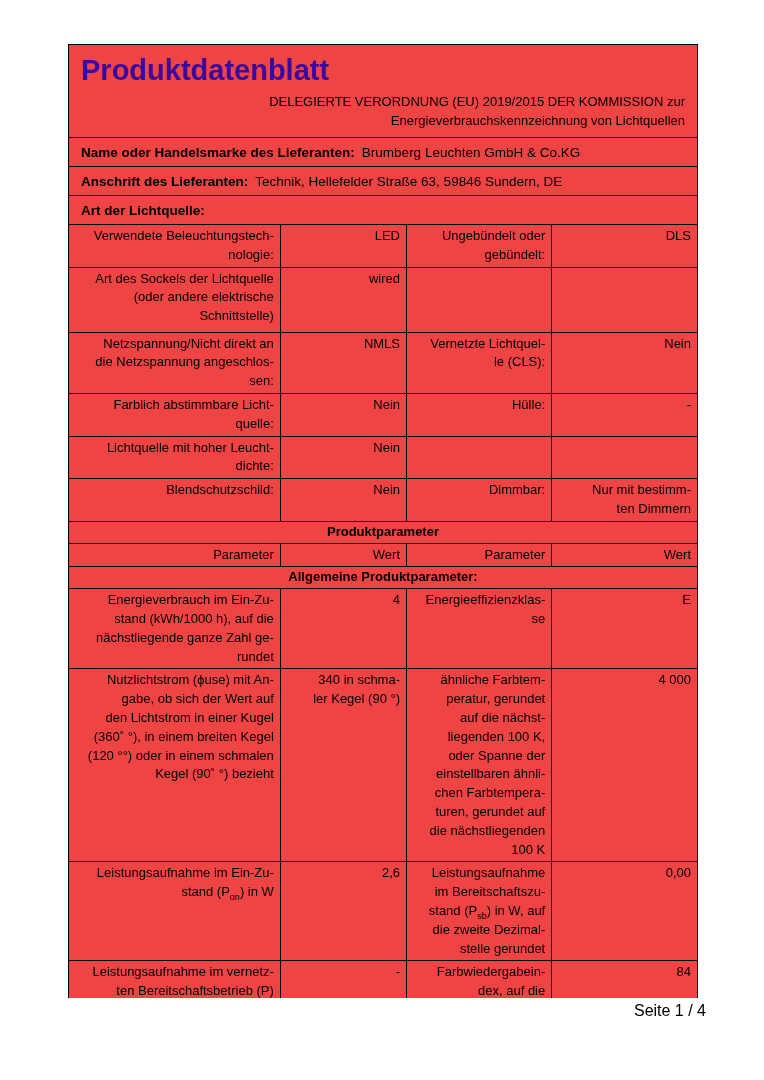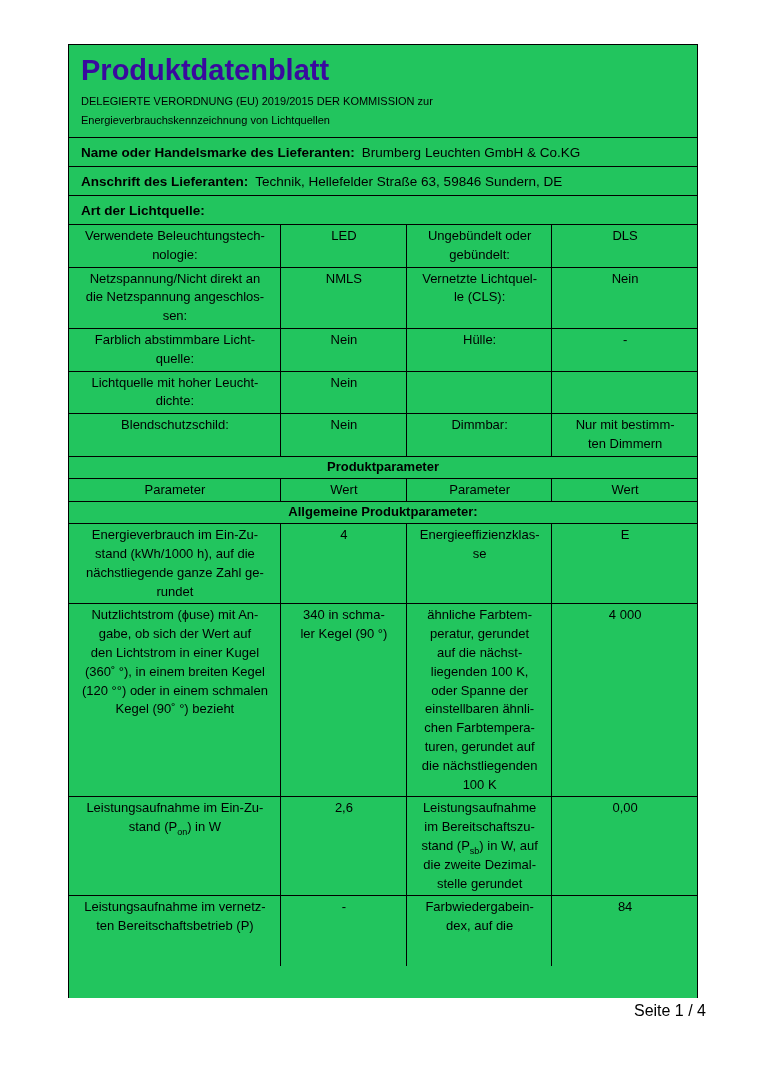--- a/index.html
+++ b/index.html
@@ -11,35 +11,36 @@
     overflow: hidden;
     position: relative;
   }
   .doc {
     position: absolute;
     left: 68px; top: 44px;
     width: 630px; height: 954px;
     border: 1.6px solid #000;
     border-bottom: none;
     overflow: hidden;
-    background: #22c55e;
+    background: #ef4444;
   }
   .header-block {
     padding: 9px 12px 7px 12px;
     border-bottom: 1.6px solid #000;
   }
   .doc-title {
     font-size: 29px;
     font-weight: bold;
     line-height: 33px;
     margin-bottom: 5px;
   }
   .doc-subtitle {
-    font-size: 11px;
+    font-size: 13px;
     line-height: 19px;
+    text-align: right;
   }
   .info-row {
     padding: 5px 12px 4px 12px;
     min-height: 29px;
     border-bottom: 1.6px solid #000;
     font-size: 13.5px;
     line-height: 19px;
   }
   .info-row .lbl { font-weight: bold; margin-right: 7px; }
   table.spec {
@@ -48,21 +49,21 @@
     border: hidden; 
     table-layout: fixed;
     font-size: 13px;
     line-height: 18.8px;
   }
   table.spec td, table.spec th {
     border: 1.6px solid #000;
     vertical-align: top;
     padding: 2px 6px 2px 7px;
     font-weight: normal;
-    text-align: center;
+    text-align: right;
     overflow: hidden;
   }
   td.val { text-align: center; padding: 2px 3px; }
   tr.sec-hdr td {
     text-align: center;
     font-weight: bold;
     padding: 1px 4px;
     height: 21px;
   }
   col.c1 { width: 211px; }
@@ -117,20 +118,26 @@
         <col class="c4">
       </colgroup>
 
     <tbody>
         <tr class="h-led">
       <td>Verwendete Beleuchtungstech-<br>nologie:</td>
       <td class="val">LED</td>
       <td>Ungebündelt oder<br>gebündelt:</td>
       <td class="val">DLS</td>
     </tr>
+    <tr class="h-sockel">
+      <td>Art des Sockels der Lichtquelle<br>(oder andere elektrische<br>Schnittstelle)</td>
+      <td class="val">wired</td>
+      <td></td>
+      <td class="val"></td>
+    </tr>
     <tr class="h-netz">
       <td>Netzspannung/Nicht direkt an<br>die Netzspannung angeschlos-<br>sen:</td>
       <td class="val">NMLS</td>
       <td>Vernetzte Lichtquel-<br>le (CLS):</td>
       <td class="val">Nein</td>
     </tr>
     <tr class="h-farb">
       <td>Farblich abstimmbare Licht-<br>quelle:</td>
       <td class="val">Nein</td>
       <td>Hülle:</td>

